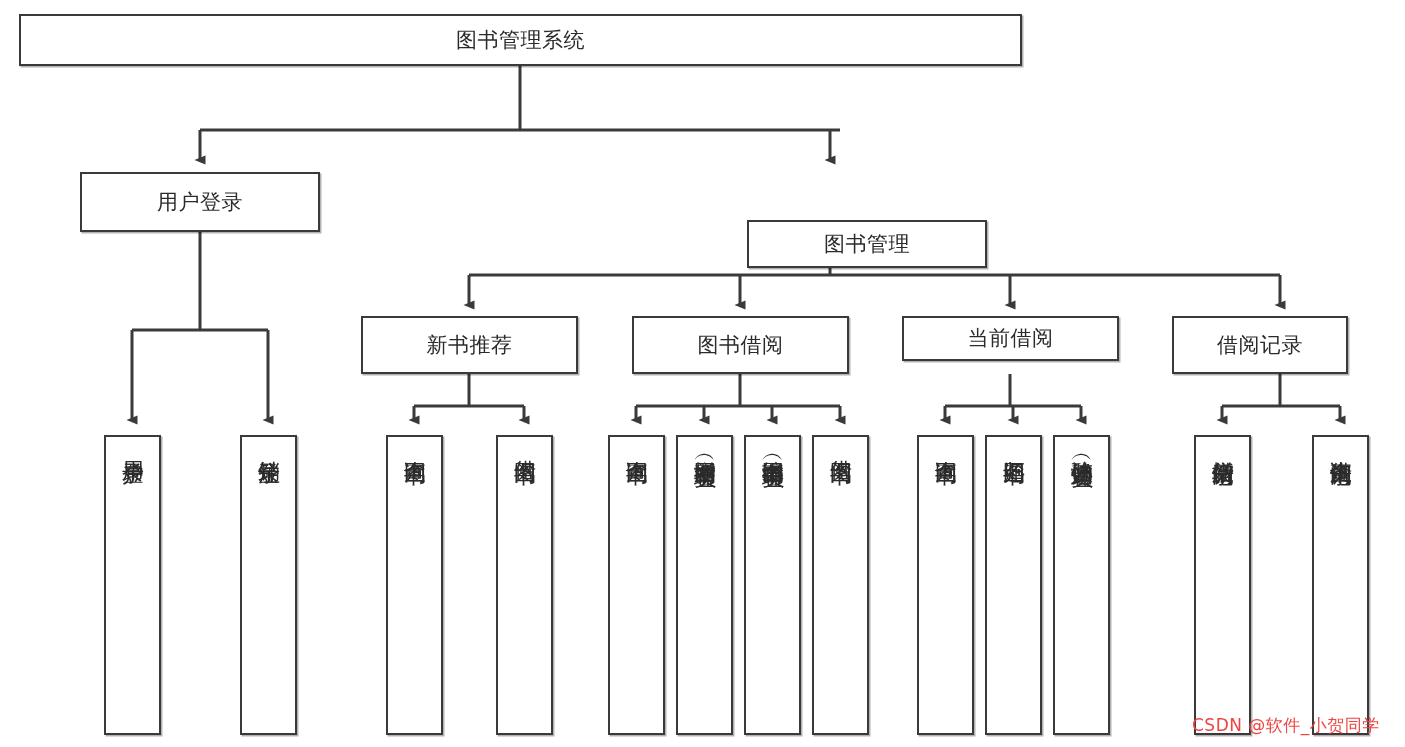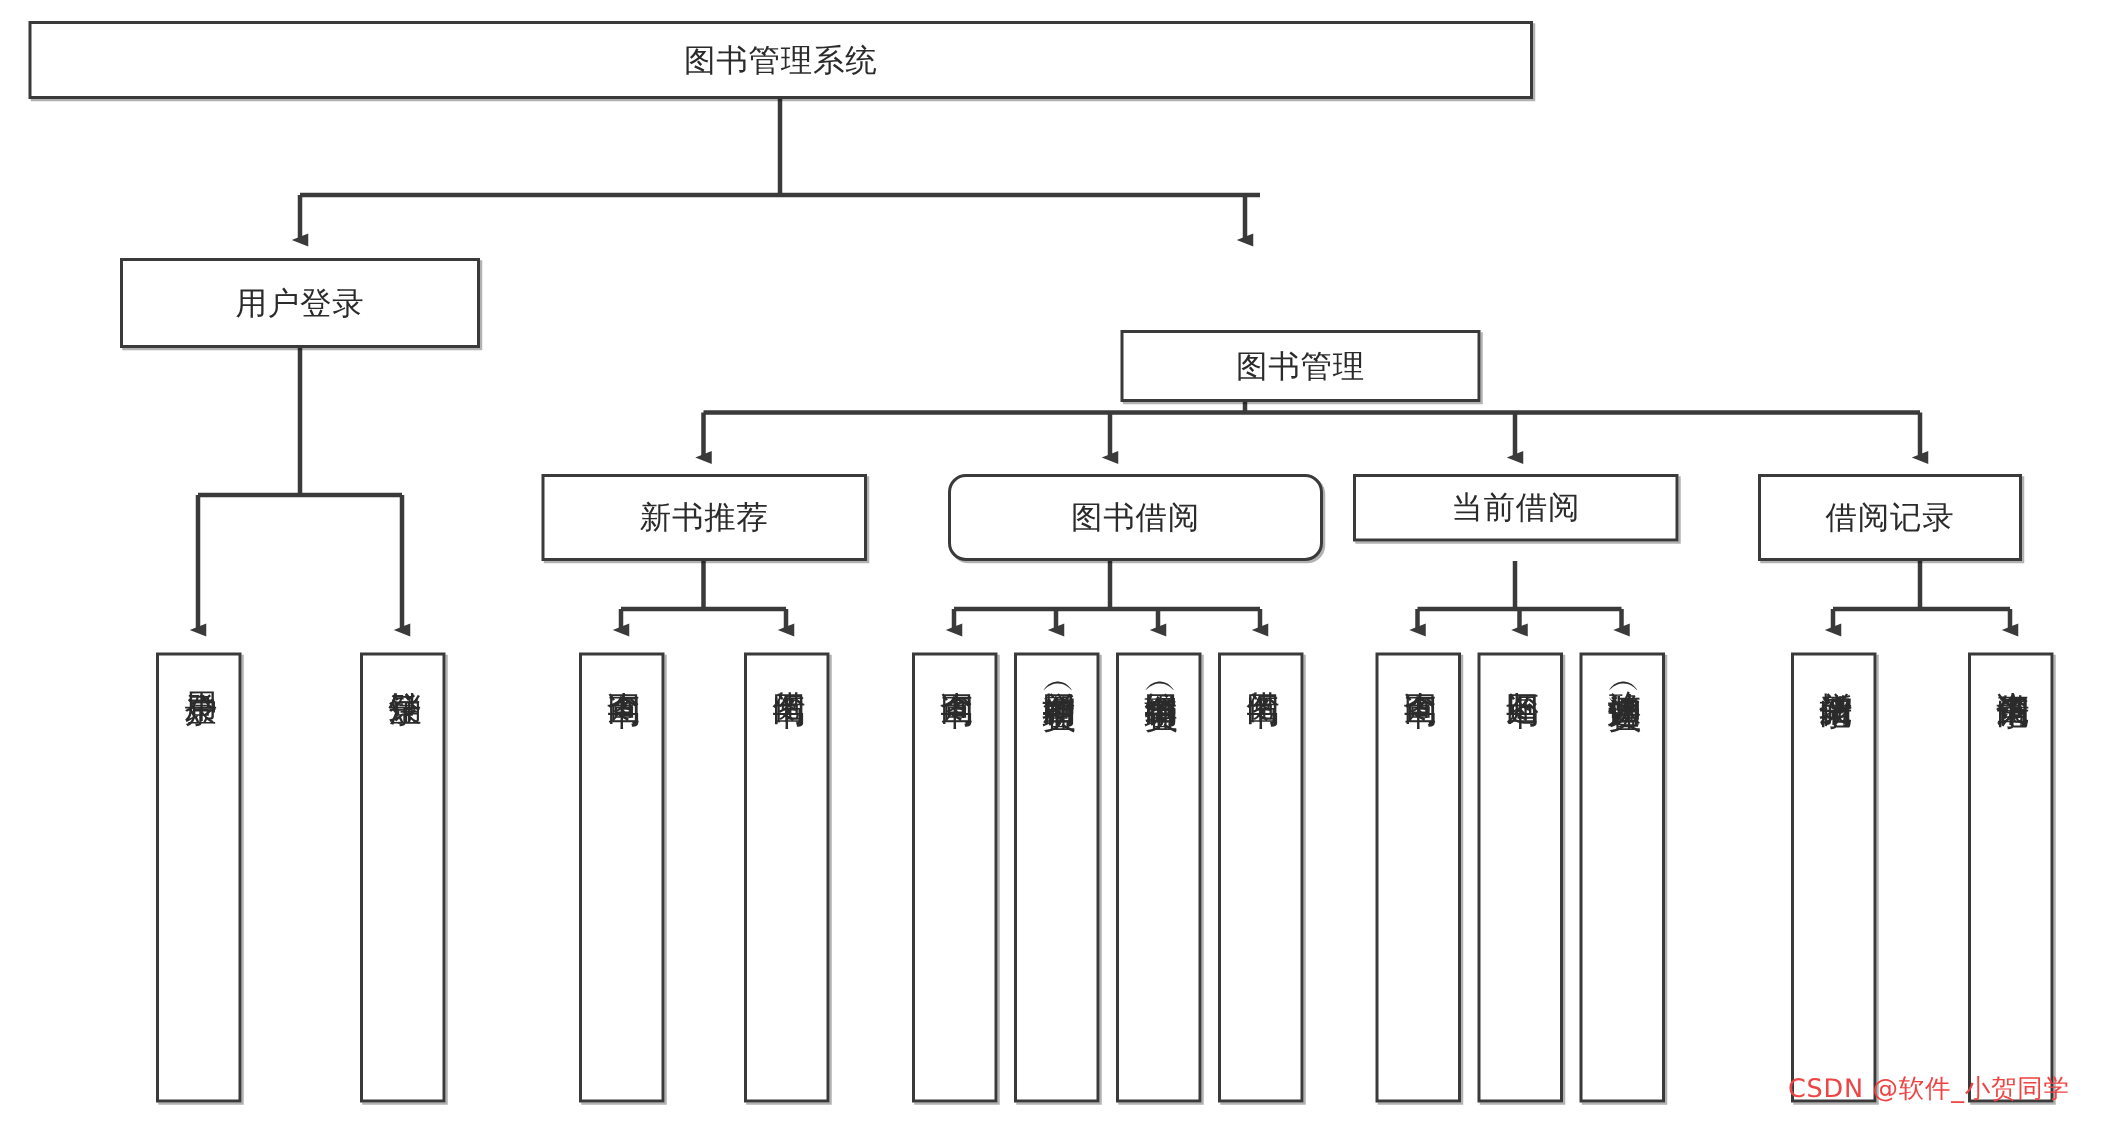--- a/index.html
+++ b/index.html
@@ -132,21 +132,21 @@
   <div class="node" style="left:80px; top:172px; width:240px; height:60px;">
     <span class="node-label">用户登录</span>
   </div>
   <div class="node" style="left:747px; top:172px; width:240px; height:48px;margin-top:48px;">
     <span class="node-label">图书管理</span>
   </div>
 
   <div class="node" style="left:361px; top:316px; width:217px; height:58px;">
     <span class="node-label">新书推荐</span>
   </div>
-  <div class="node" style="left:632px; top:316px; width:250px; height:58px;border-radius:12px;">
+  <div class="node" style="left:632px; top:316px; width:217px; height:58px;">
     <span class="node-label">图书借阅</span>
   </div>
   <div class="node" style="left:902px; top:316px; width:217px; height:45px;">
     <span class="node-label">当前借阅</span>
   </div>
   <div class="node" style="left:1172px; top:316px; width:176px; height:58px;">
     <span class="node-label">借阅记录</span>
   </div>
 
   <div class="node vertical" style="left:104px; top:435px; width:57px; height:300px;">

